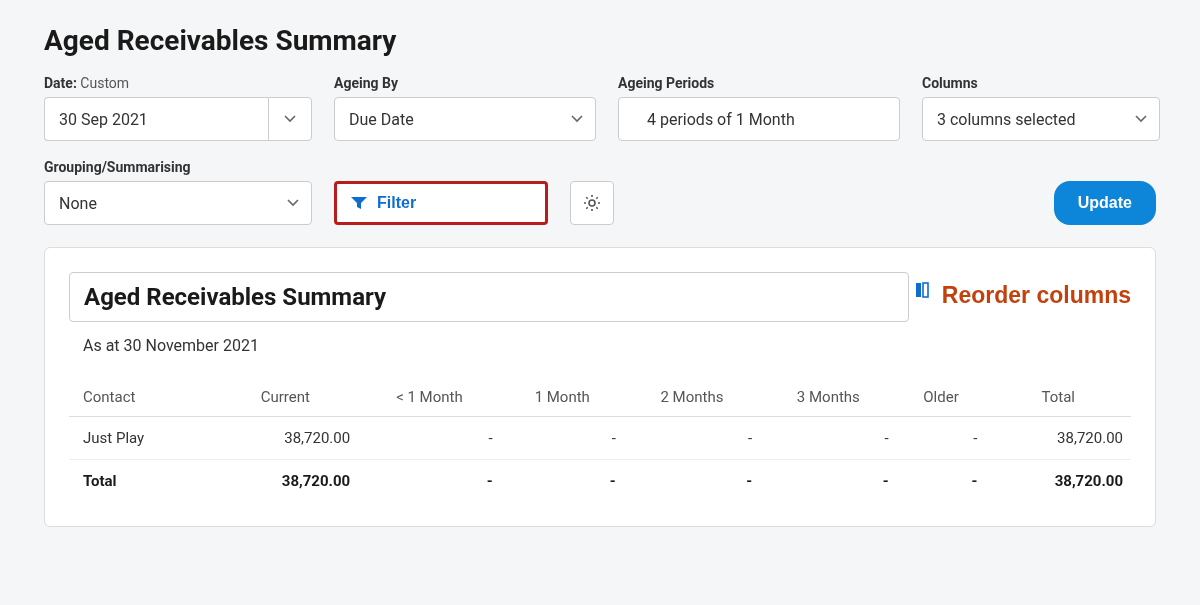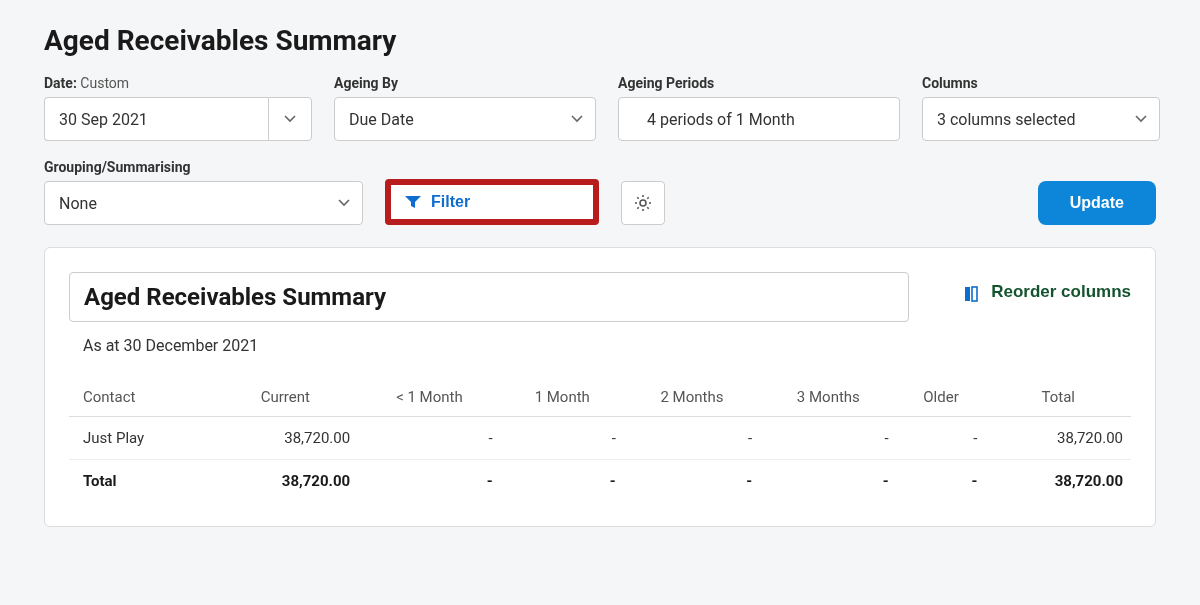--- a/index.html
+++ b/index.html
@@ -72,25 +72,25 @@
     height: 44px;
     width: 44px;
     display: flex;
     align-items: center;
     justify-content: center;
     cursor: pointer;
   }
   .w-ageing { width: 262px; text-align: center; }
   .w-periods { width: 282px; padding-left: 28px; }
   .w-columns { width: 238px; }
-  .w-grouping { width: 319px; }
+  .w-grouping { width: 268px; }
 
   .filter-btn {
     background: #fff;
-    border: 6px solid #b91c1c;
+    border: 3px solid #b91c1c;
     border-radius: 4px;
     height: 44px;
     width: 214px;
     display: flex;
     align-items: center;
     padding: 17px 14px;
     gap: 10px;
     font-size: 16px;
     font-weight: 700;
     color: #0d6ecf;
@@ -104,23 +104,23 @@
     width: 44px;
     display: flex;
     align-items: center;
     justify-content: center;
     cursor: pointer;
   }
   .spacer { flex: 1; }
   .update-btn {
     background: #0d85d8;
     border: none;
-    border-radius: 8px;
-    height: 44px;
-    padding: 0 32px;
+    border-radius: 16px;
+    height: 44px;
+    padding: 0 24px;
     font-size: 16px;
     font-weight: 700;
     color: #fff;
     cursor: pointer;
   }
 
   .report-panel {
     background: #fff;
     border: 1px solid #ddd;
     border-radius: 6px;
@@ -138,26 +138,26 @@
     padding: 10px 14px;
     width: 840px;
   }
   .report-title-box h2 {
     font-size: 24px;
     font-weight: 700;
     color: #1a1a1a;
   }
   .reorder-btn {
     display: flex;
-    align-items: flex-end;
+    align-items: flex-start;
     gap: 8px;
     background: none;
     border: none;
-    color: #14532d;
-    font-size: 17px;
+    color: #c2410c;
+    font-size: 23px;
     font-weight: 700;
     cursor: pointer;
     padding-top: 10px;
   }
   .report-sub {
     font-size: 16px;
     color: #333;
     padding: 4px 14px 2px 14px;
     line-height: 1.5;
   }
@@ -291,21 +291,21 @@
       <button class="reorder-btn">
         <span>
           <svg width="18" height="16" viewBox="0 0 18 16">
               <rect x="0" y="1" width="5" height="14" fill="#0d6ecf"></rect>
               <rect x="7" y="1" width="5" height="14" fill="none" stroke="#0d6ecf" stroke-width="1.6"></rect>
             </svg>
         </span>
         <span>Reorder columns</span>
       </button>
     </div>
-    <div class="report-sub">As at 30 December 2021</div>
+    <div class="report-sub">As at 30 November 2021</div>
 
     <table class="report">
       <thead>
         <tr>
           <th>Contact</th>
           <th>Current</th>
           <th>&lt; 1 Month</th>
           <th>1 Month</th>
           <th>2 Months</th>
           <th>3 Months</th>

